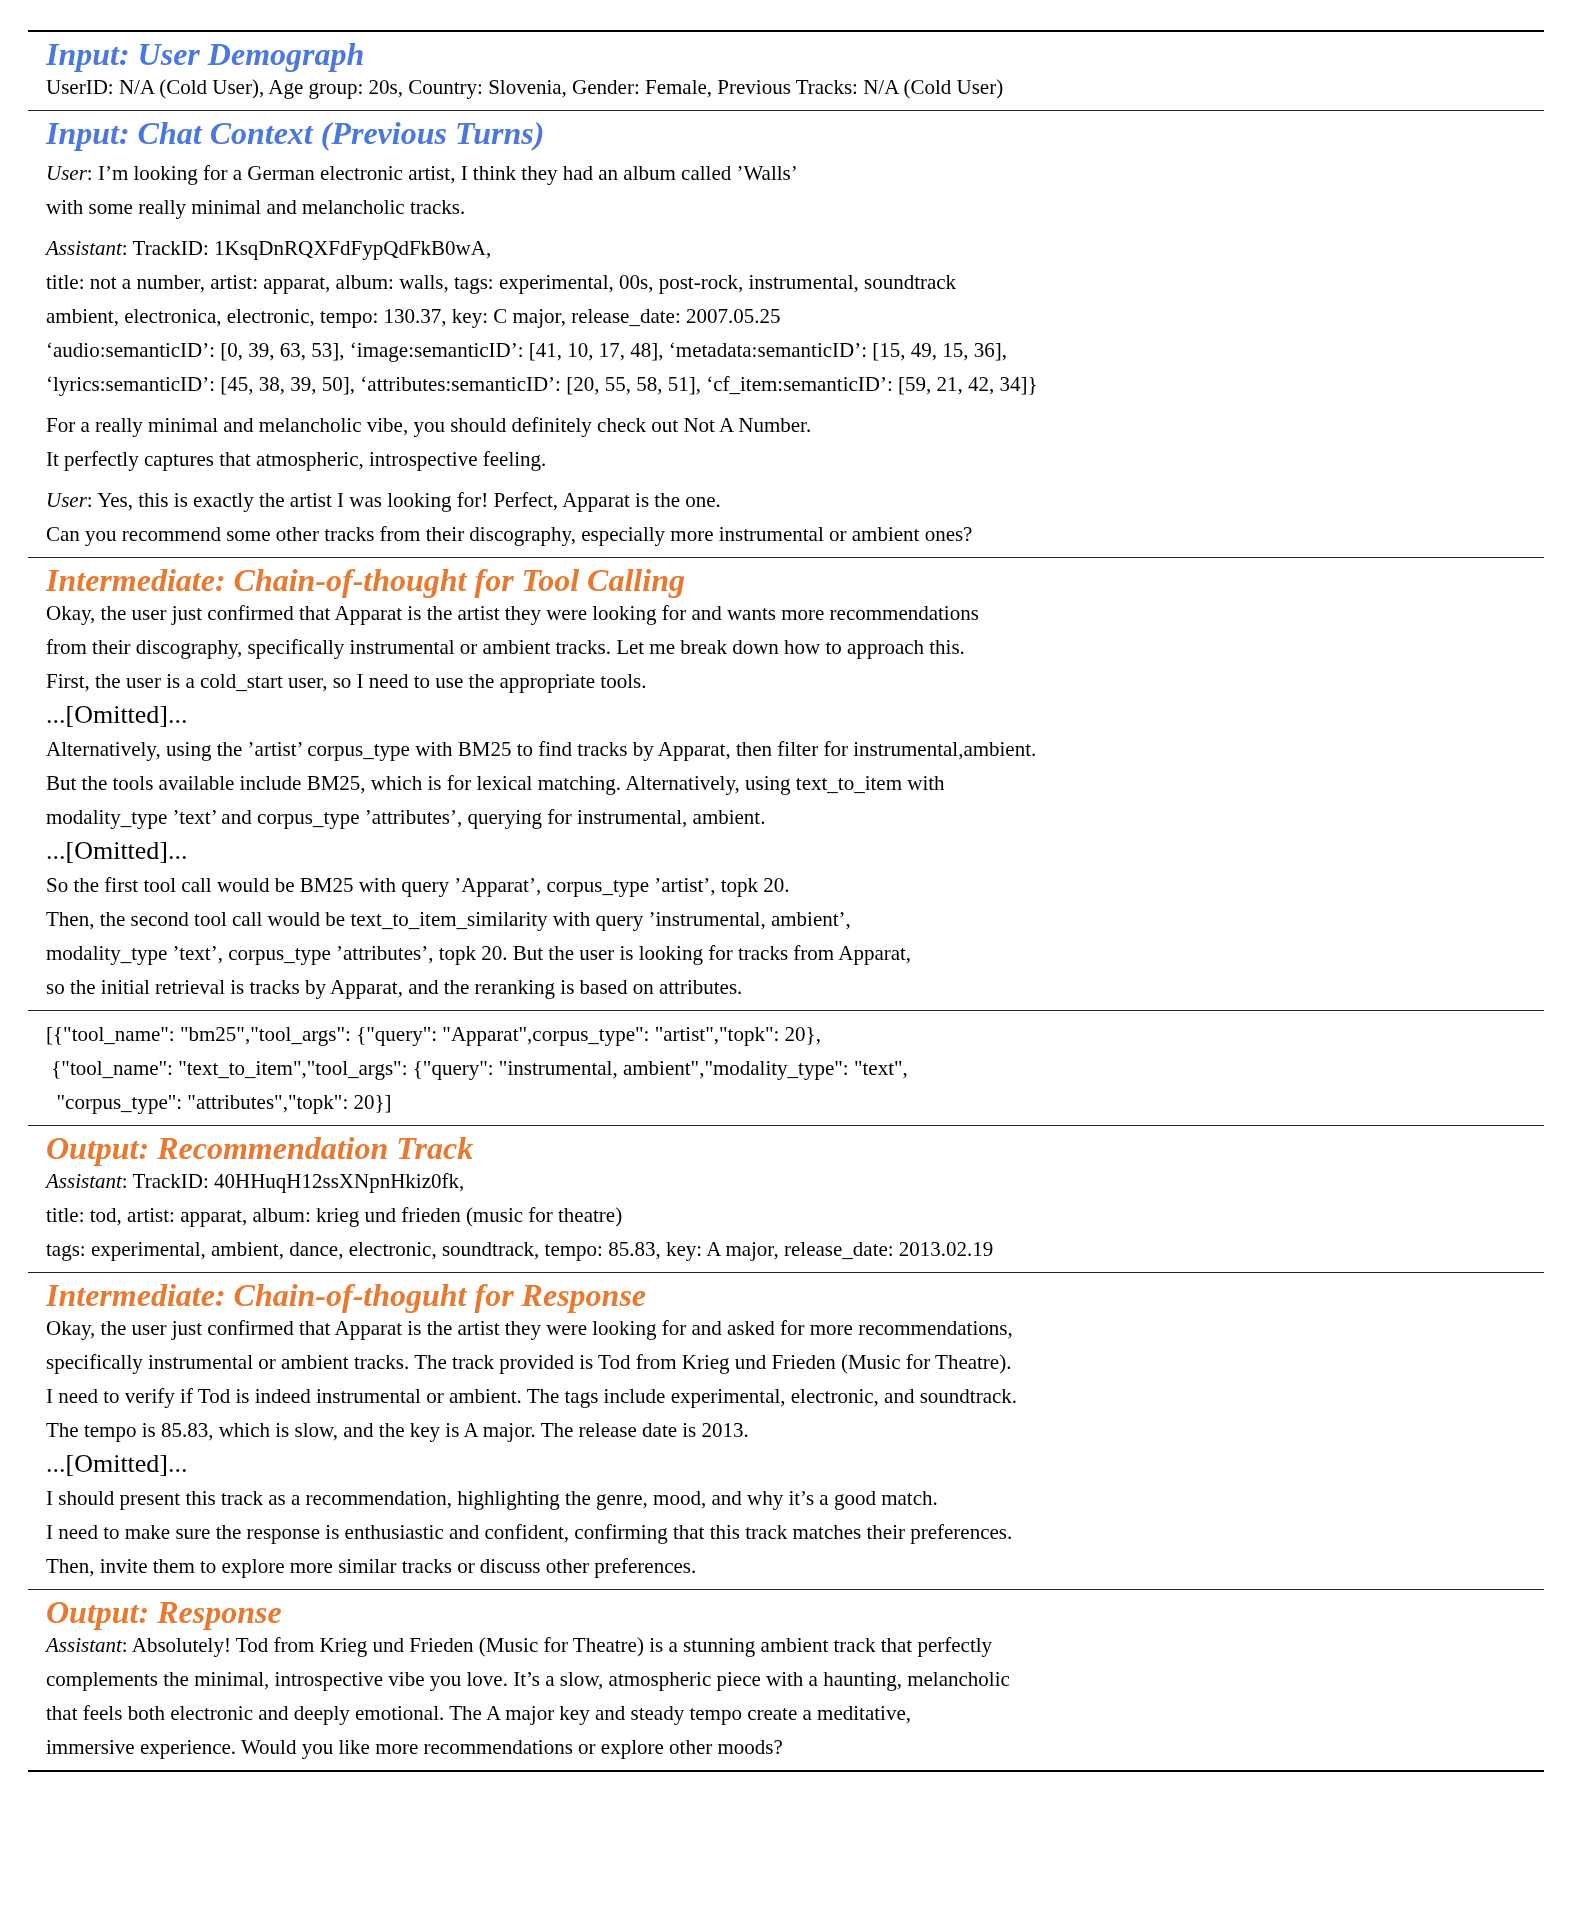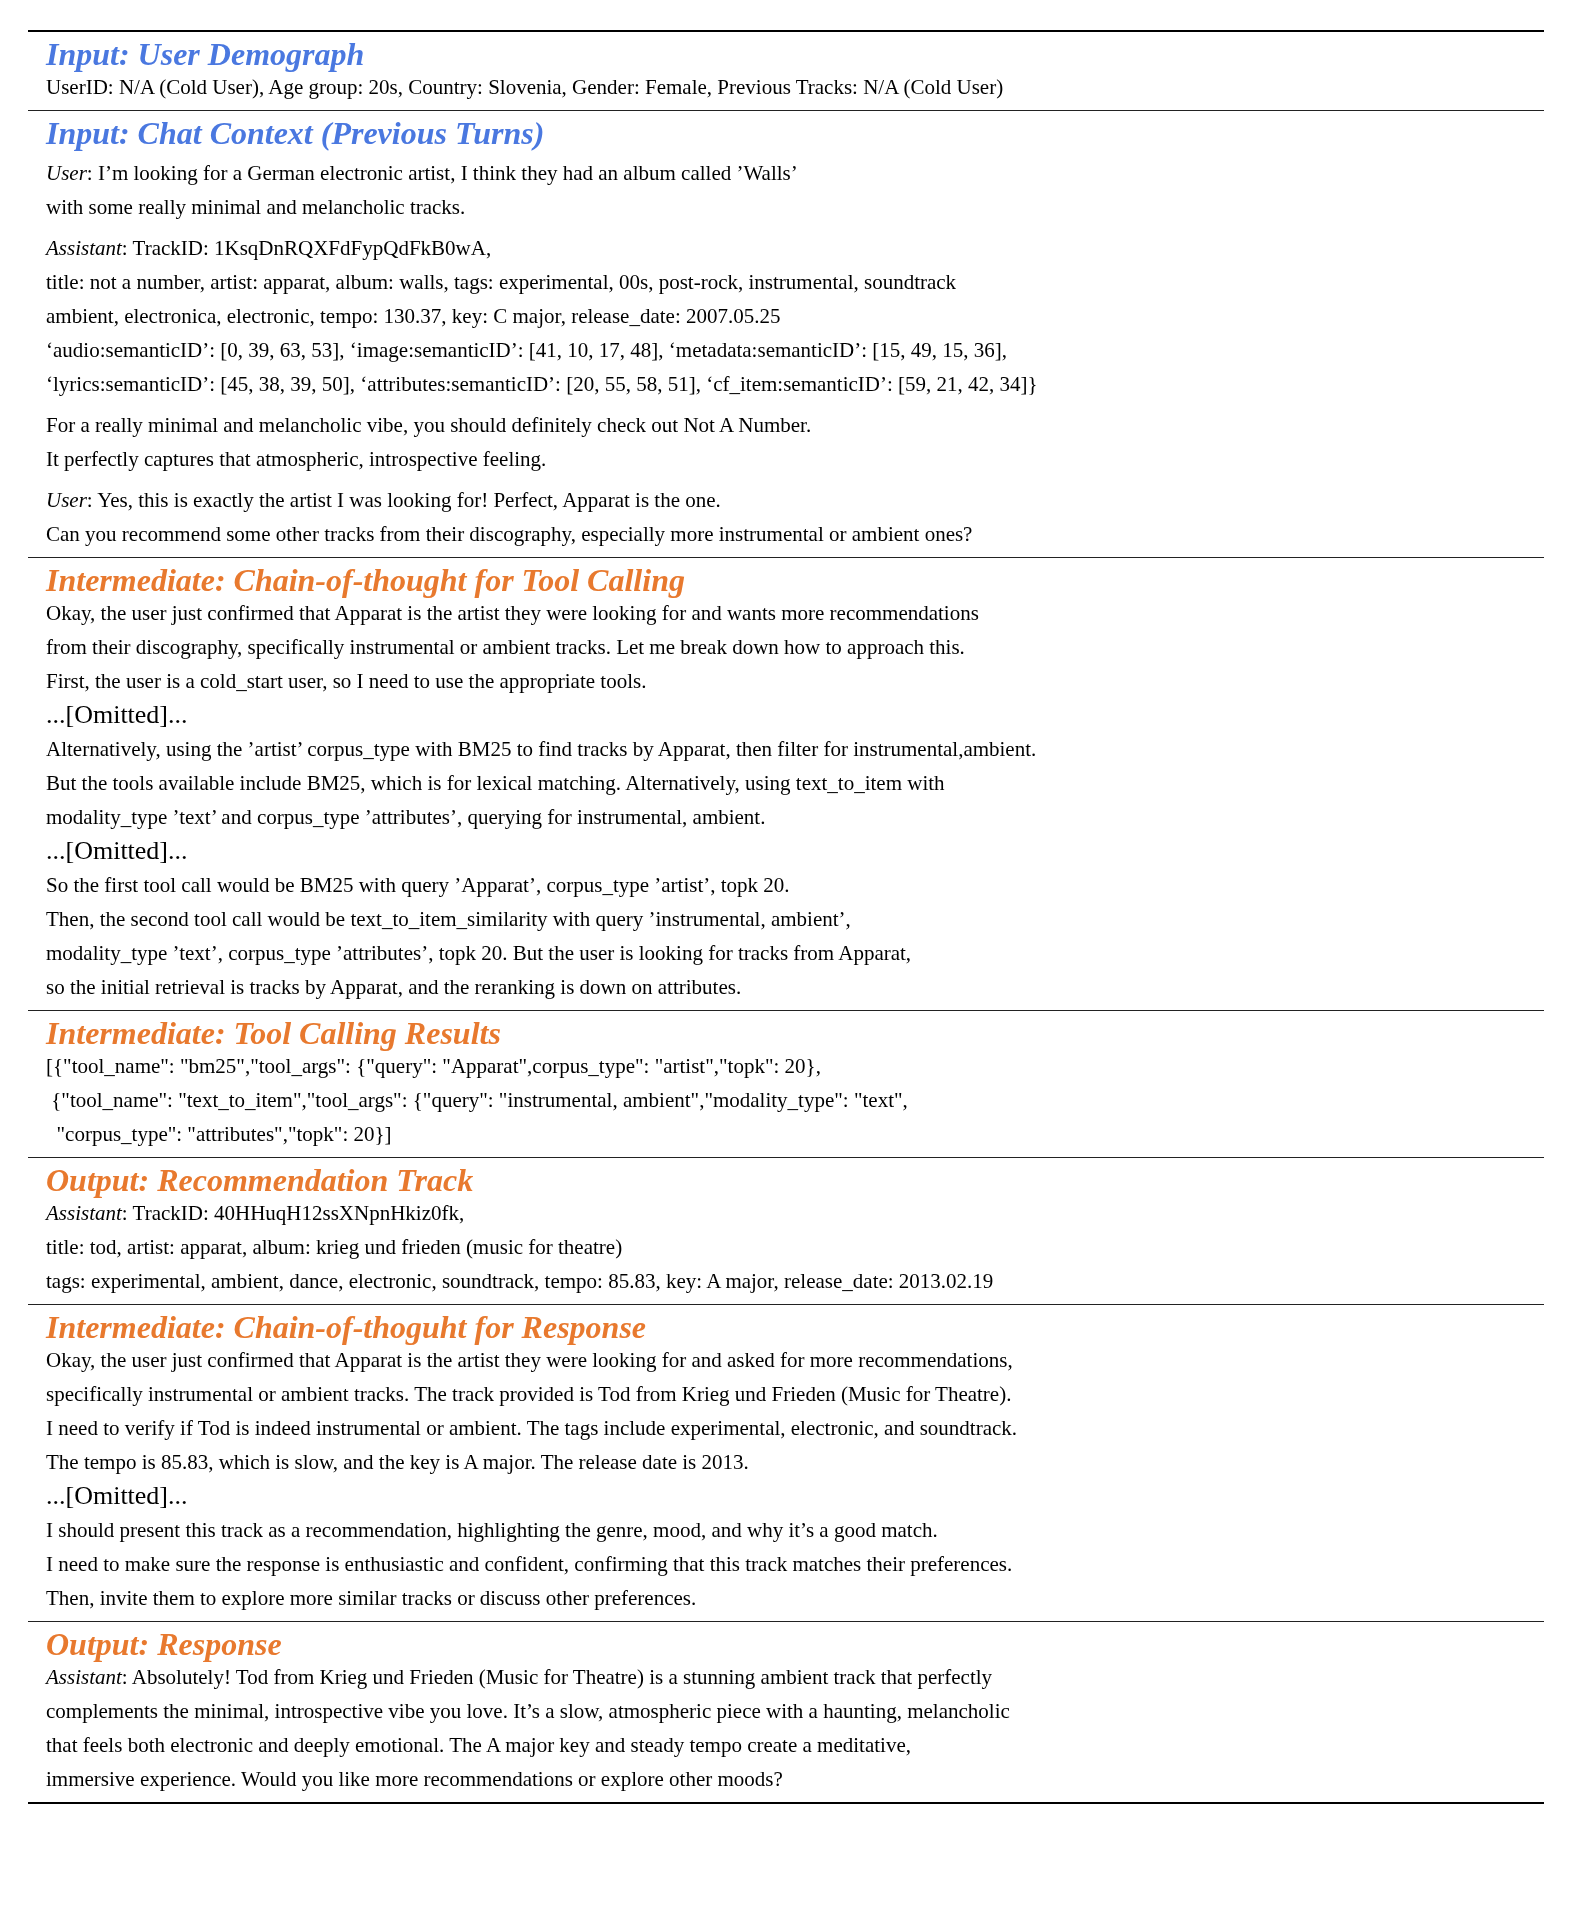--- a/index.html
+++ b/index.html
@@ -66,26 +66,25 @@
     <div class="line">from their discography, specifically instrumental or ambient tracks. Let me break down how to approach this.</div>
     <div class="line">First, the user is a cold_start user, so I need to use the appropriate tools.</div>
     <div class="omitted">...[Omitted]...</div>
     <div class="line">Alternatively, using the ’artist’ corpus_type with BM25 to find tracks by Apparat, then filter for instrumental,ambient.</div>
     <div class="line">But the tools available include BM25, which is for lexical matching. Alternatively, using text_to_item with</div>
     <div class="line">modality_type ’text’ and corpus_type ’attributes’, querying for instrumental, ambient.</div>
     <div class="omitted">...[Omitted]...</div>
     <div class="line">So the first tool call would be BM25 with query ’Apparat’, corpus_type ’artist’, topk 20.</div>
     <div class="line">Then, the second tool call would be text_to_item_similarity with query ’instrumental, ambient’,</div>
     <div class="line">modality_type ’text’, corpus_type ’attributes’, topk 20. But the user is looking for tracks from Apparat,</div>
-    <div class="line">so the initial retrieval is tracks by Apparat, and the reranking is down on attributes.</div>
+    <div class="line">so the initial retrieval is tracks by Apparat, and the reranking is based on attributes.</div>
   </div>
   <div class="rule-thin"></div>
 
   <div class="section">
-    <div class="sec-title orange">Intermediate: Tool Calling Results</div>
     <div class="line" style="white-space:pre">[{"tool_name": "bm25","tool_args": {"query": "Apparat",corpus_type": "artist","topk": 20},</div>
     <div class="line" style="white-space:pre"> {"tool_name": "text_to_item","tool_args": {"query": "instrumental, ambient","modality_type": "text",</div>
     <div class="line" style="white-space:pre">  "corpus_type": "attributes","topk": 20}]</div>
   </div>
   <div class="rule-thin"></div>
 
   <div class="section">
     <div class="sec-title orange">Output: Recommendation Track</div>
     <div class="line"><span class="speaker">Assistant</span><span>: TrackID: 40HHuqH12ssXNpnHkiz0fk,</span></div>
     <div class="line">title: tod, artist: apparat, album: krieg und frieden (music for theatre)</div>

